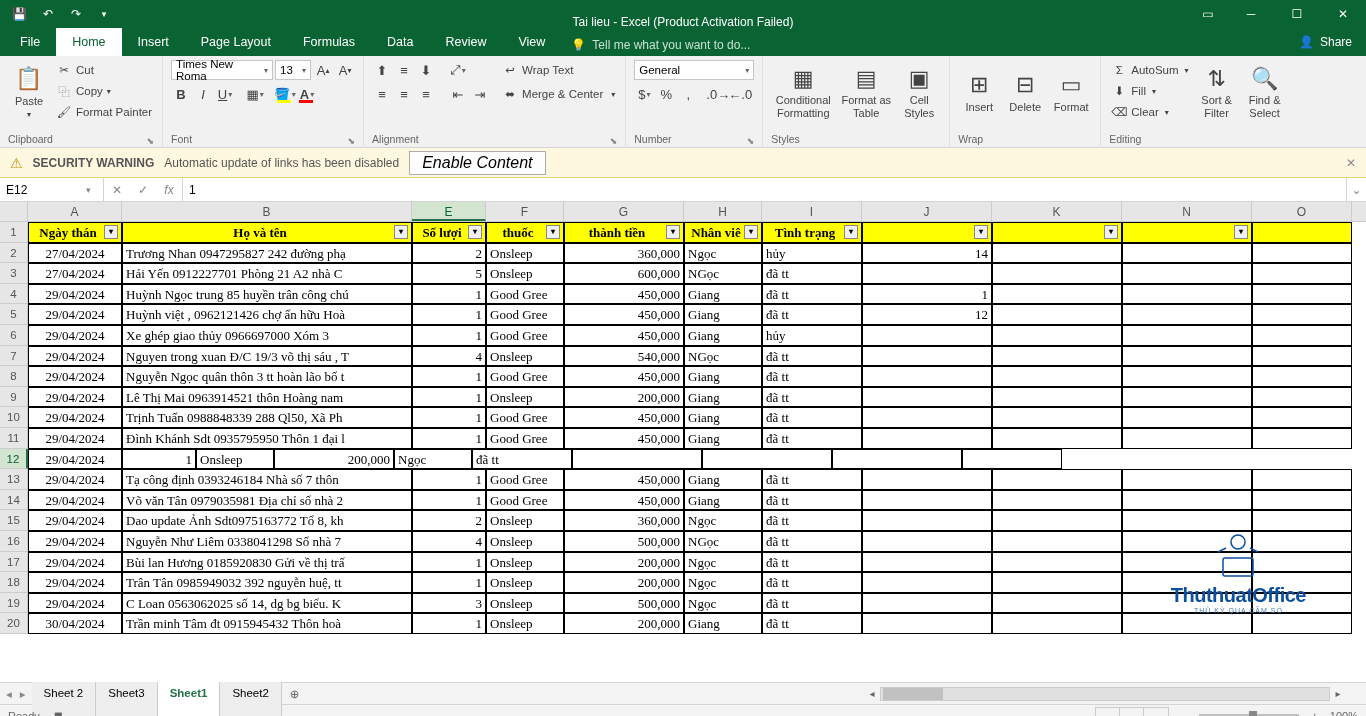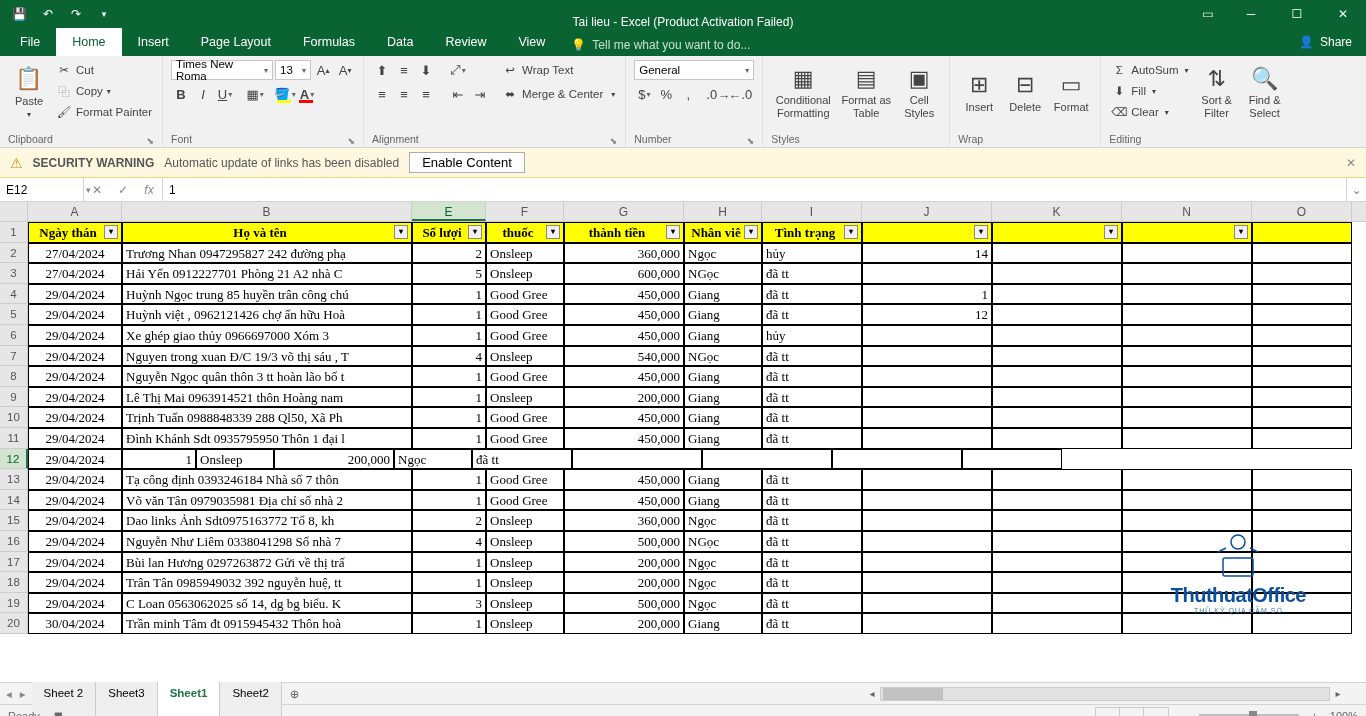--- a/index.html
+++ b/index.html
@@ -36,26 +36,26 @@
 .hstack { display: flex; gap: 2px; align-items: center; }
 .combo { border: 1px solid #c6c6c6; background: #fff; font-size: 11.5px; height: 20px; display: flex; align-items: center; padding: 0 4px; gap: 4px; cursor: pointer;}
 .combo .dd { margin-left: auto; font-size: 8px; color: #666;}
 .icon-btn { width: 20px; height: 20px; display: flex; align-items: center; justify-content: center; cursor: pointer; font-size: 13px; color: #444; }
 .icon-btn.dd::after { content:"▾"; font-size:8px; margin-left:1px; color:#666;}
 .mini-row { display:flex; gap:2px;}
 
 
 .security-bar { height: 30px; background: #fff8e1; border-bottom: 1px solid #e6d77a; display: flex; align-items: center; padding: 0 10px; font-size: 12px; color: #555; gap: 10px; }
 .security-bar .shield { color: #c98b00; font-size: 14px; }
-.enable-btn { border: 1px solid #adadad; background: #fdfdfd; padding: 2px 12px; font-size: 13px; cursor: pointer; }
+.enable-btn { border: 1px solid #adadad; background: #fdfdfd; padding: 2px 12px; font-size: 16px; cursor: pointer; font-style: italic; }
 .security-bar .close-x { margin-left: auto; cursor: pointer; color: #888; }
 
 
 .formula-bar { height: 24px; border-bottom: 1px solid #d4d4d4; display: flex; align-items: stretch; font-size: 12px; }
-.name-box-wrap { width: 84px; border-right: 1px solid #d4d4d4; display:flex; align-items:center;}
+.name-box-wrap { width: 104px; border-right: 1px solid #d4d4d4; display:flex; align-items:center;}
 .name-box { border: none; width: 80px; padding: 0 6px; font-size: 12px; outline:none; }
 .name-box-wrap .dd { font-size: 9px; color: #888; padding: 0 6px; cursor: pointer; }
 .fb-btns { display: flex; align-items: center; border-right: 1px solid #d4d4d4; }
 .fb-btn { width: 26px; text-align: center; color: #888; cursor: pointer; }
 .formula-input { flex: 1; border: none; padding: 0 6px; font-size: 12px; outline:none; }
 .fb-expand { width: 20px; border-left: 1px solid #d4d4d4; display:flex; align-items:center; justify-content:center; color:#888; cursor:pointer;}
 
 
 .grid-area { position: relative; height: 480px; overflow: hidden; background:#fff;}
 .colhdr-row { display: flex; height: 20px; background: #e6e6e6; border-bottom: 1px solid #ccc; }
@@ -562,21 +562,21 @@
         <div class="cell cH data">Giang</div>
         <div class="cell cI data">đã tt</div>
         <div class="cell cJ data al-r"></div>
         <div class="cell cK data"></div>
         <div class="cell cN data"></div>
         <div class="cell cO data"></div>
       </div>
       <div class="row">
         <div class="rowhdr">15</div>
         <div class="cell cA data al-c">29/04/2024</div>
-        <div class="cell cB data">Dao links Ảnh  Sdt0975163772 Tổ 8, kh</div>
+        <div class="cell cB data">Dao update Ảnh  Sdt0975163772 Tổ 8, kh</div>
         <div class="cell cE data al-r">2</div>
         <div class="cell cF data">Onsleep</div>
         <div class="cell cG data al-r">360,000</div>
         <div class="cell cH data">Ngọc</div>
         <div class="cell cI data">đã tt</div>
         <div class="cell cJ data al-r"></div>
         <div class="cell cK data"></div>
         <div class="cell cN data"></div>
         <div class="cell cO data"></div>
       </div>
@@ -590,21 +590,21 @@
         <div class="cell cH data">NGọc</div>
         <div class="cell cI data">đã tt</div>
         <div class="cell cJ data al-r"></div>
         <div class="cell cK data"></div>
         <div class="cell cN data"></div>
         <div class="cell cO data"></div>
       </div>
       <div class="row">
         <div class="rowhdr">17</div>
         <div class="cell cA data al-c">29/04/2024</div>
-        <div class="cell cB data">Bùi lan Hương 0297263872 Gửi về thị trấ</div>
+        <div class="cell cB data">Bùi lan Hương 0185920830 Gửi về thị trấ</div>
         <div class="cell cE data al-r">1</div>
         <div class="cell cF data">Onsleep</div>
         <div class="cell cG data al-r">200,000</div>
         <div class="cell cH data">Ngọc</div>
         <div class="cell cI data">đã tt</div>
         <div class="cell cJ data al-r"></div>
         <div class="cell cK data"></div>
         <div class="cell cN data"></div>
         <div class="cell cO data"></div>
       </div>

